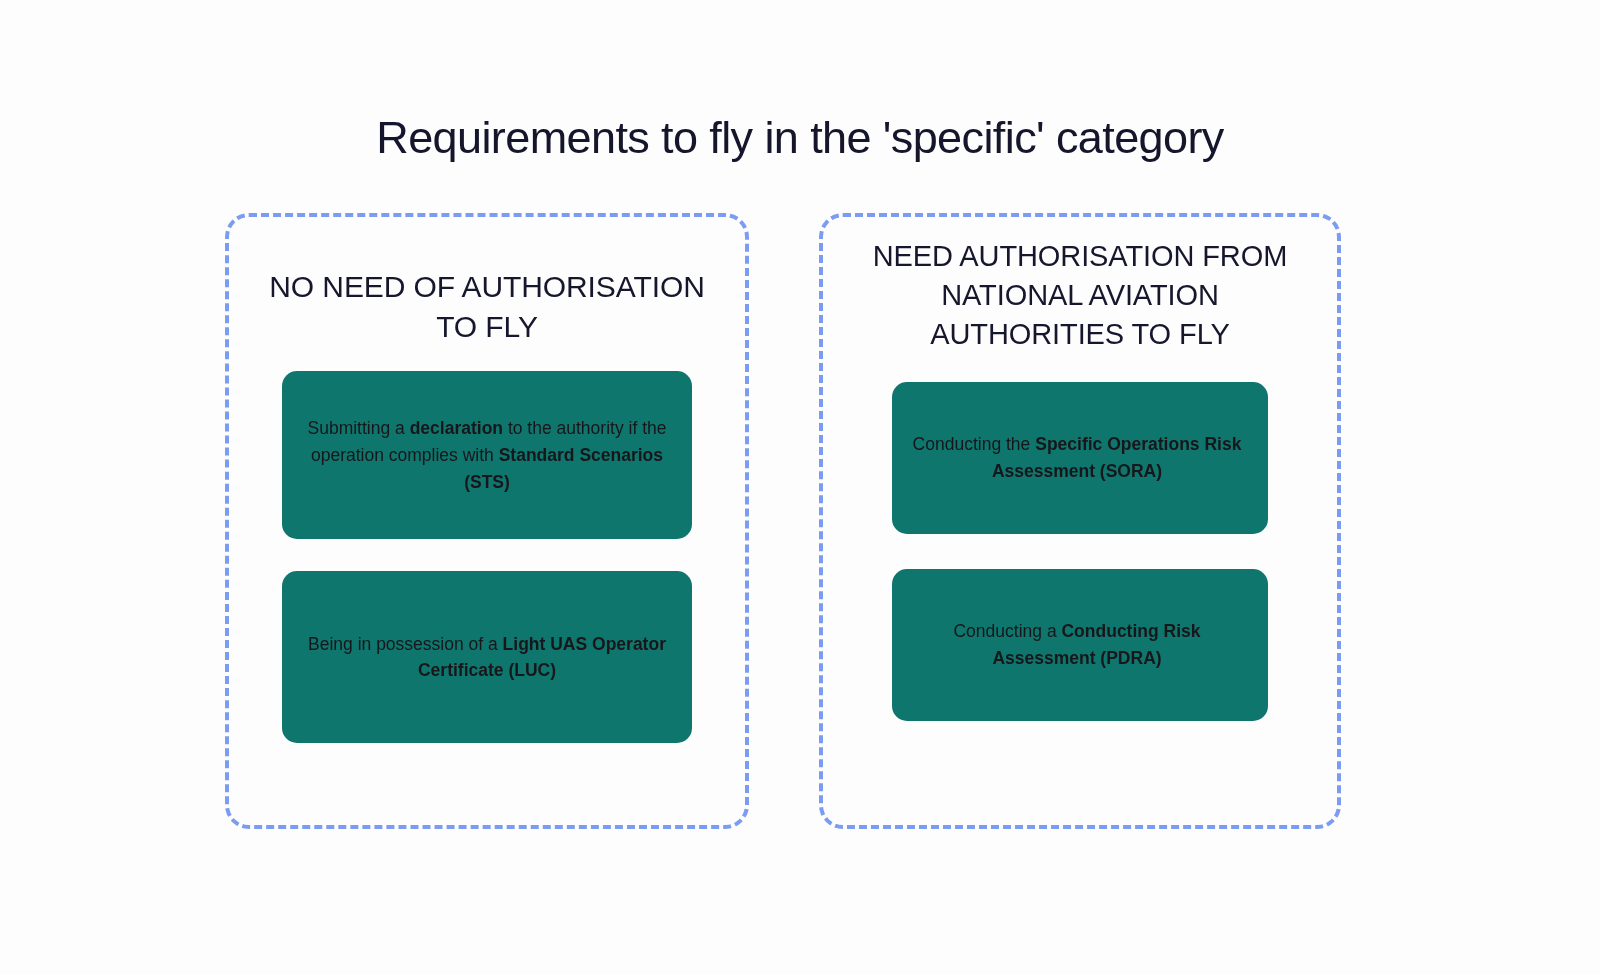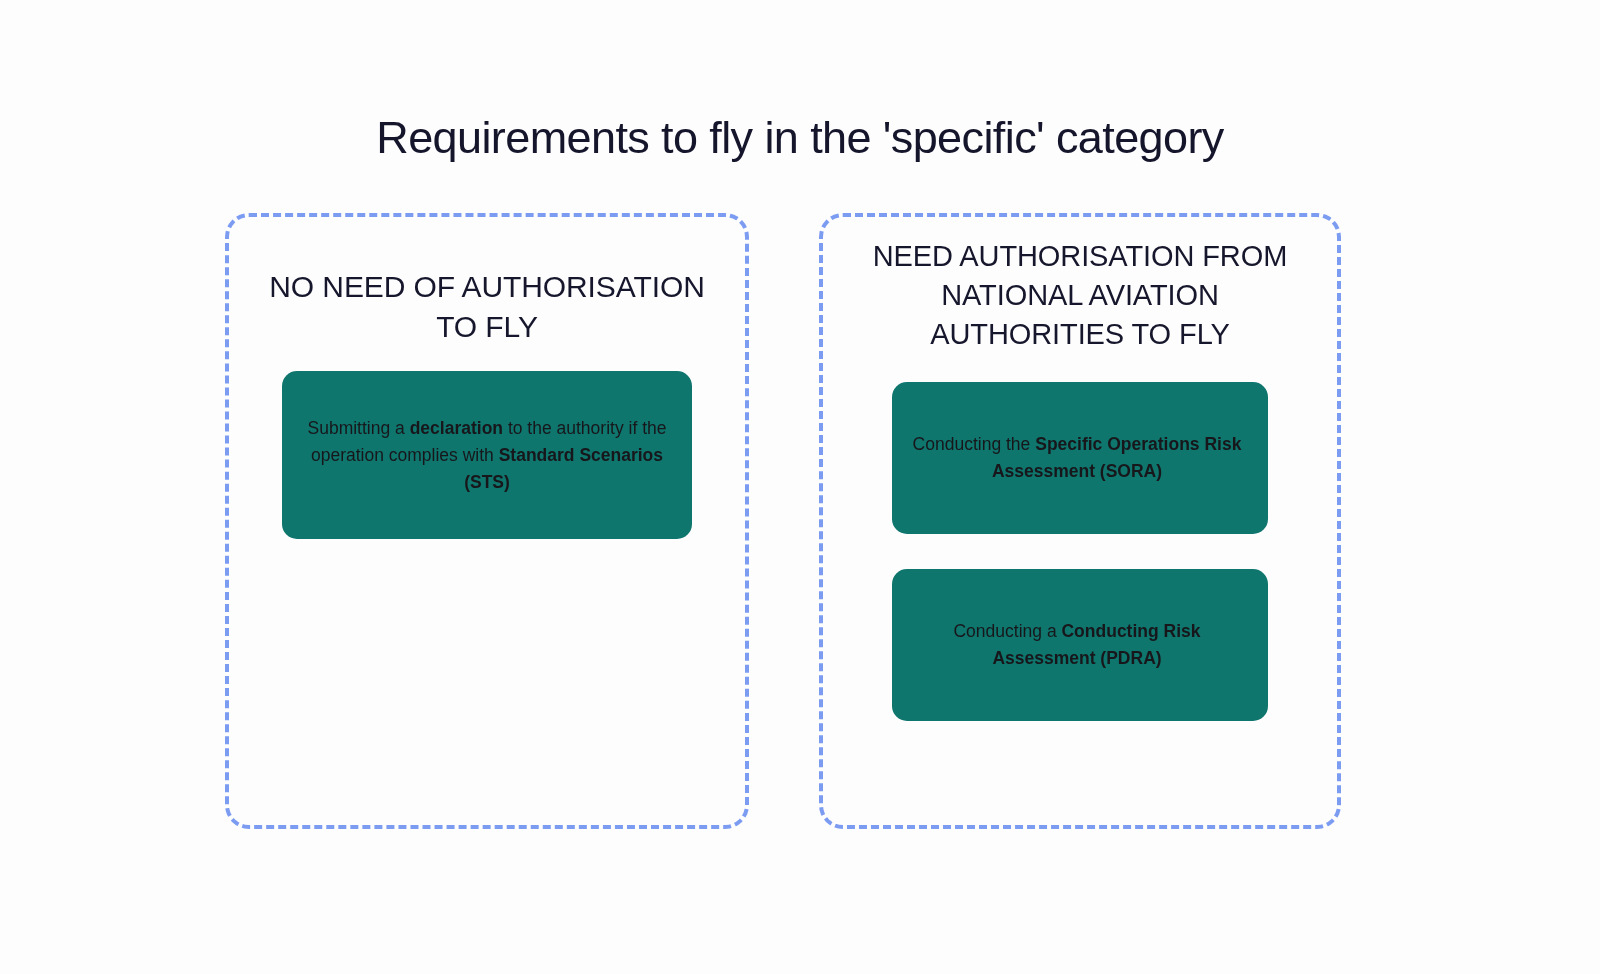--- a/index.html
+++ b/index.html
@@ -121,20 +121,23 @@
   <div class="panels">
 
     <section class="panel panel--left">
 
       <div class="panel-heading"><b>NO NEED</b> OF AUTHORISATION TO FLY</div>
 
       <div class="card-stack">
         <div class="card card--1">
             <span>Submitting a <b>declaration</b> to the authority if the operation complies with <b>Standard Scenarios (STS)</b></span>
           </div>
+        <div class="card card--2">
+            <span>Being in possession of a <b>Light UAS Operator Certificate (LUC)</b></span>
+          </div>
       </div>
     </section>
 
     <section class="panel panel--right">
 
       <div class="panel-heading"><b>NEED</b> AUTHORISATION FROM NATIONAL AVIATION AUTHORITIES TO FLY</div>
 
       <div class="card-stack">
         <div class="card card--1">
             <span>Conducting the <b>Specific Operations Risk Assessment (SORA)</b></span>

